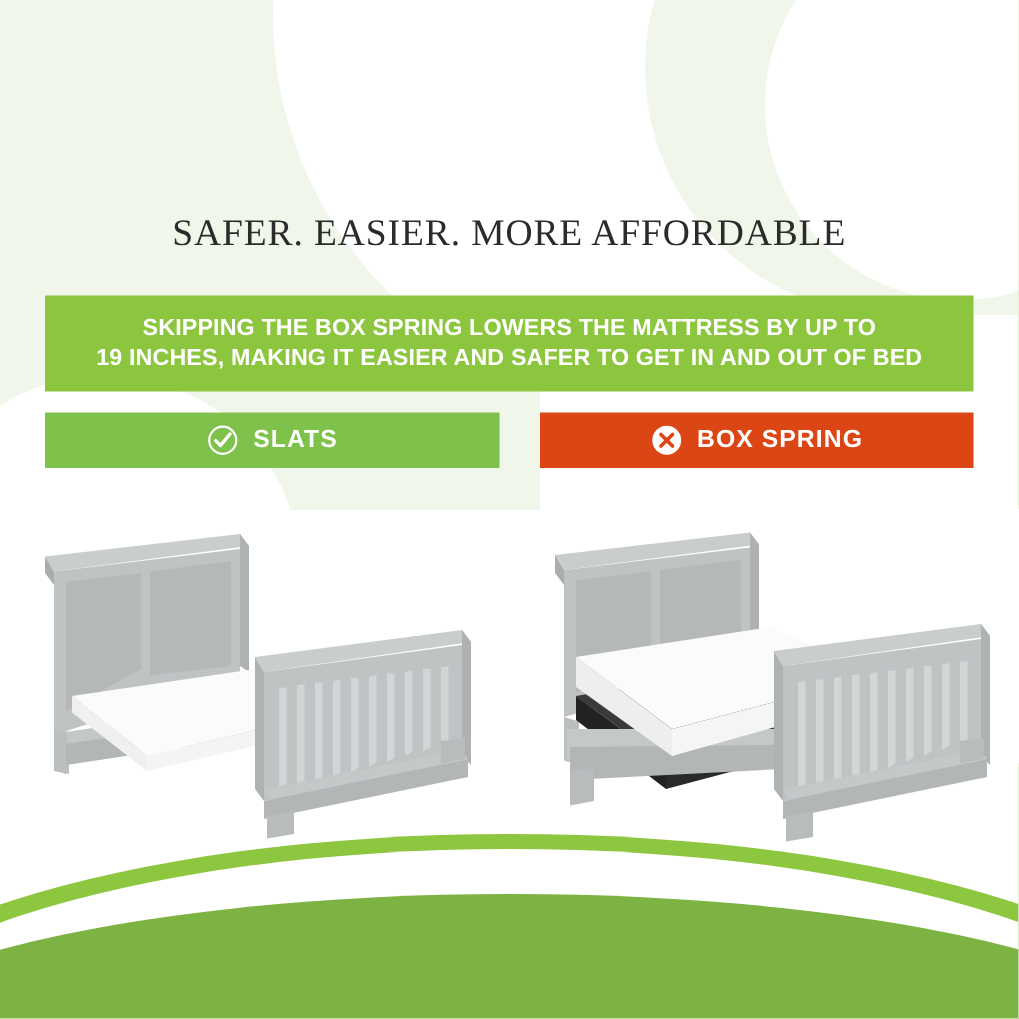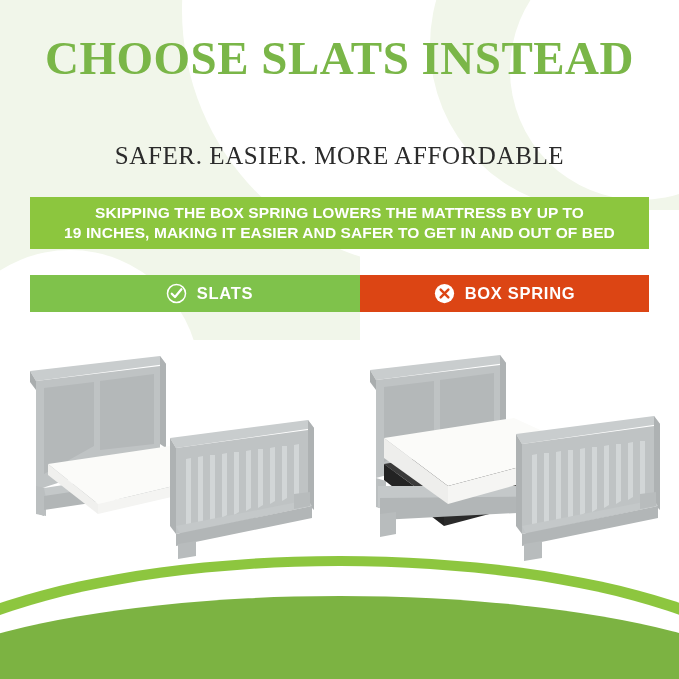--- a/index.html
+++ b/index.html
@@ -116,21 +116,21 @@
     font-size: 25px;
     letter-spacing: 0.6px;
     color: #2b2b2b;
   }
 
   
   .banner {
     position: absolute;
     left: 30px; top: 197px;
     width: 619px;
-    height: 52px;
+    height: 64px;
     background: #8cc63e;
     display: flex;
     flex-direction: column;
     align-items: center;
     justify-content: center;
   }
   .banner span {
     display: block;
     color: #ffffff;
     font-size: 15.5px;
@@ -144,21 +144,21 @@
   
   .bar {
     position: absolute;
     top: 275px;
     height: 37px;
     display: flex;
     align-items: center;
     justify-content: center;
     gap: 10px;
   }
-  .bar-slats { left: 30px; width: 303px; background: #7fc24b; padding-left: 28px; }
+  .bar-slats { left: 30px; width: 303px; background: #7fc24b; }
   .bar-box   { left: 360px; width: 289px; background: #dc4514; }
   .bar-label {
     color: #ffffff;
     font-size: 16.5px;
     font-weight: bold;
     letter-spacing: 0.7px;
   }
   .icon-circle { width: 21px; height: 21px; display: block; }
 
   
@@ -173,21 +173,20 @@
 
   <div class="bg-tint-left"></div>
   <div class="bg-tint-right"></div>
   <div class="bg-arc-top"></div>
   <div class="bg-arc-top2"></div>
   <div class="bg-arc-topwhite"></div>
   <div class="bg-tint-lowerleft"></div>
   <div class="bg-arc-lowerleft"></div>
 
   <div class="headline">
-    <span class="l1">CHOOSE SLATS INSTEAD</span>
   </div>
 
   <div class="subtitle">SAFER. EASIER. MORE AFFORDABLE</div>
 
   <div class="banner">
     <span>SKIPPING THE BOX SPRING LOWERS THE MATTRESS BY UP TO</span>
     <span>19 INCHES, MAKING IT EASIER AND SAFER TO GET IN AND OUT OF BED</span>
   </div>
 
   <div class="bar bar-slats">

